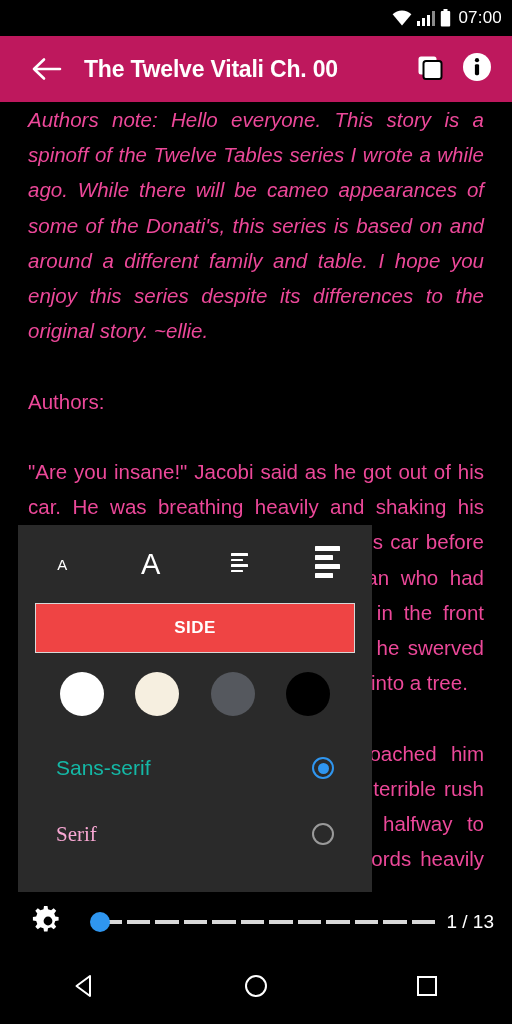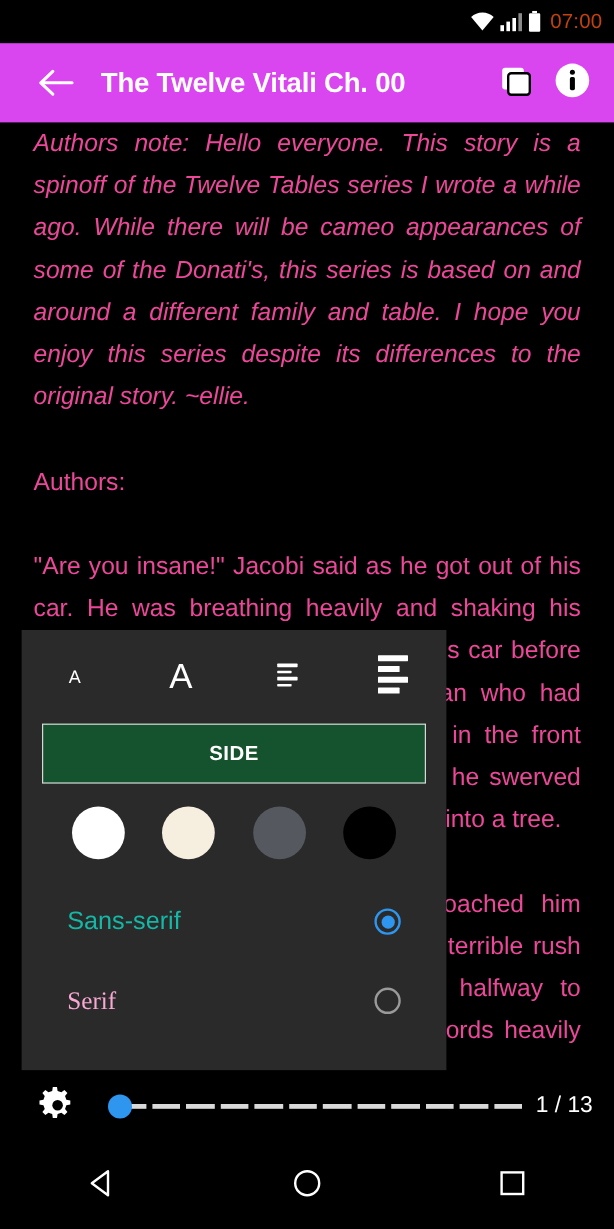--- a/index.html
+++ b/index.html
@@ -19,38 +19,38 @@
   
   #status-bar {
     position: absolute; top: 0; left: 0;
     width: 512px; height: 36px;
     background: #000;
     display: flex; align-items: center; justify-content: flex-end;
     padding-right: 10px;
   }
   #status-bar .sb-icon { display: flex; align-items: center; margin-left: 5px; }
   #status-clock {
-    color: #c2410c; font-size: 17px; margin-left: 7px;
+    color: #ffffff; font-size: 17px; margin-left: 7px;
     letter-spacing: 0.2px;
   }
 
   
   .bars { display: flex; align-items: flex-end; height: 16px; gap: 1.5px; }
   .bars i { display: block; width: 3.5px; background: #fff; }
   .bars i:nth-child(1) { height: 5px; }
   .bars i:nth-child(2) { height: 8px; }
   .bars i:nth-child(3) { height: 11px; }
   .bars i:nth-child(4) { height: 15px; background: #8a8a8a; }
 
   
   #app-bar {
     position: absolute; top: 36px; left: 0;
     width: 512px; height: 66px;
     display: flex; align-items: center;
-    background: #d946ef;
+    background: #be185d;
   }
   #back-btn {
     width: 58px; height: 58px; margin-left: 18px;
     display: flex; align-items: center; justify-content: center;
   }
   #app-title {
     color: #ffffff; font-size: 23px; font-weight: bold;
     margin-left: 8px; white-space: nowrap;
     letter-spacing: -0.2px;
   }
@@ -106,21 +106,21 @@
   .lines-large span:nth-child(4) { width: 18px; }
 
   #align-row {
     display: flex; gap: 9px;
     padding: 0 17px;
     height: 50px;
   }
   #align-row .align-btn {
     flex: 1;
     border: 1.5px solid #d8d8d8;
-    background: #14532d;
+    background: #ef4444;
     color: #ffffff;
     font-size: 17px;
     font-weight: bold;
     letter-spacing: 0.4px;
     display: flex; align-items: center; justify-content: center;
   }
 
   #color-row {
     display: flex; align-items: center;
     height: 82px;

